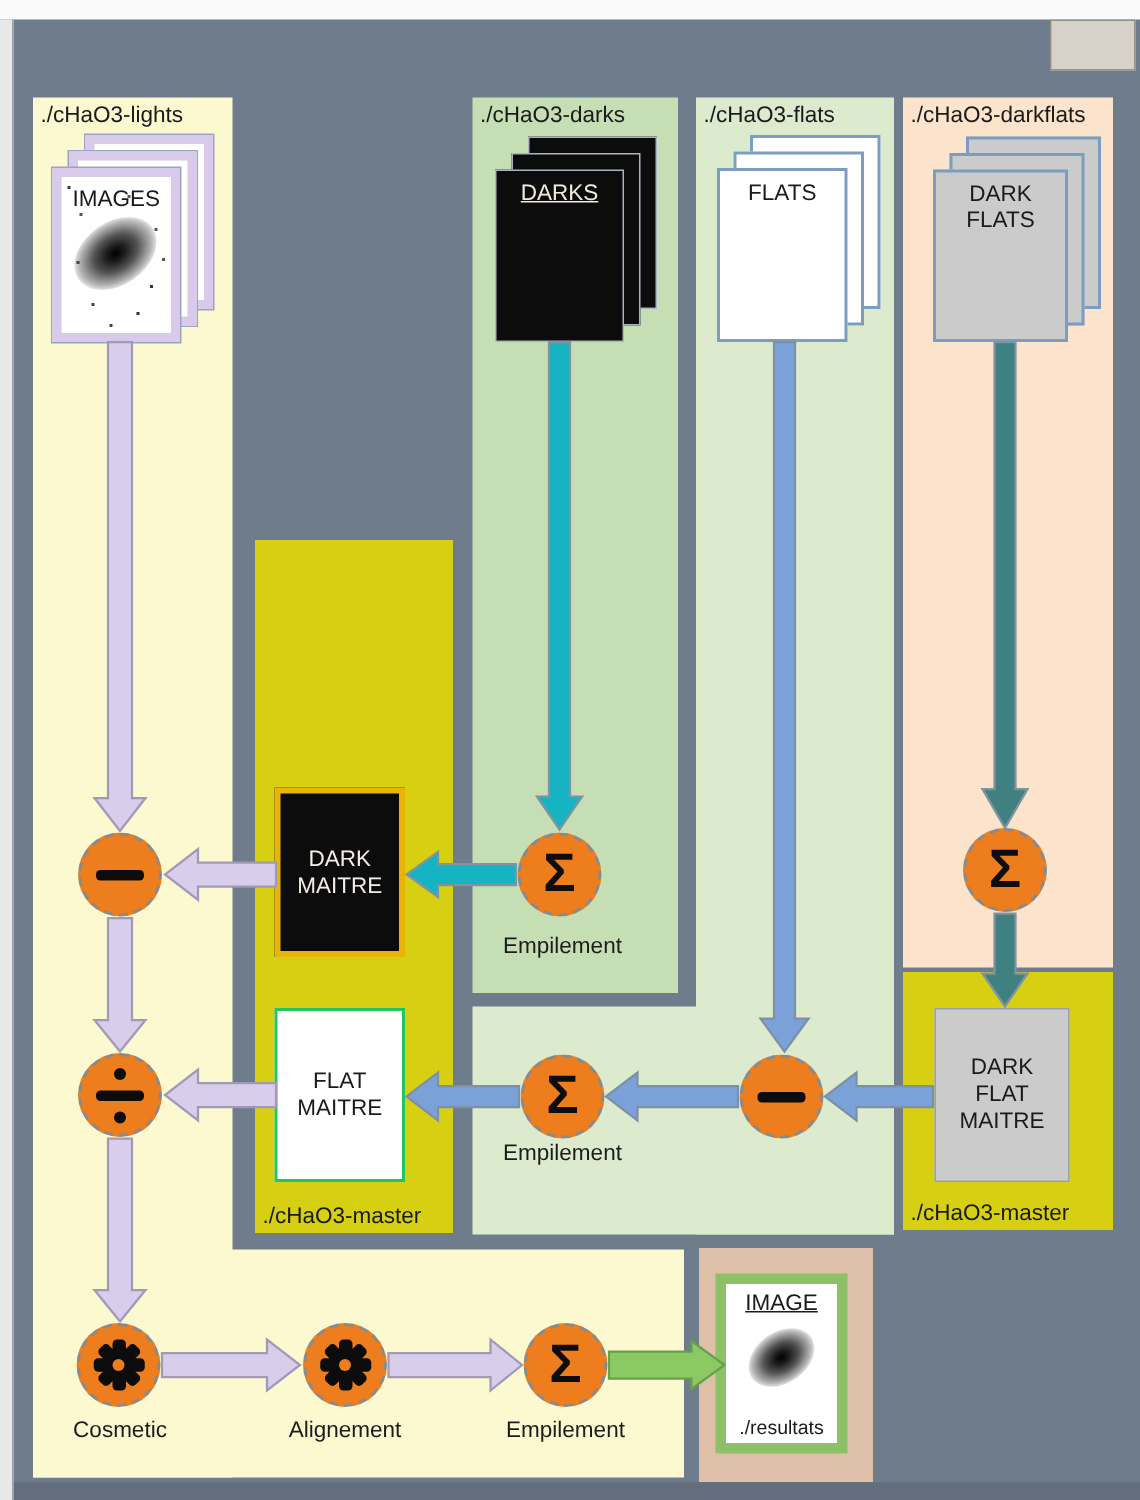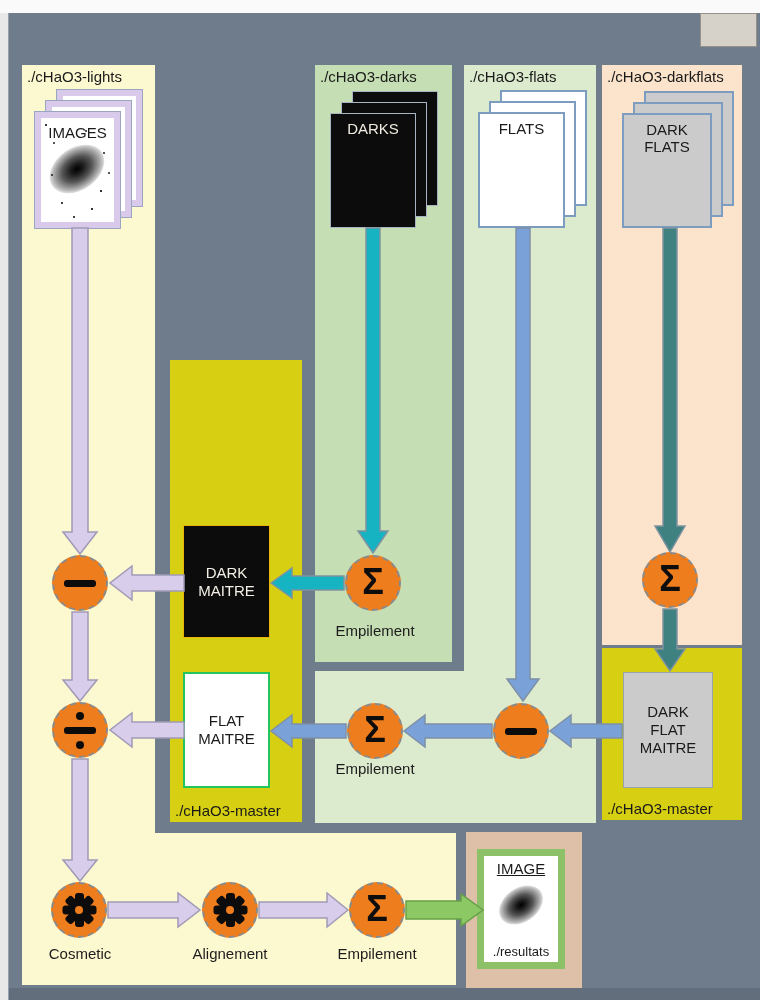--- a/index.html
+++ b/index.html
@@ -98,37 +98,37 @@
   <div class="card card-images" style="left:57px;top:90px;width:85px;height:116px;"></div>
   <div class="card card-images" style="left:46px;top:101px;width:85px;height:116px;"></div>
   <div class="card card-images" style="left:35px;top:112px;width:85px;height:116px;">
     <span class="cardtitle">IMAGES</span>
     <div class="galaxy" style="left:6px;top:30px;width:60px;height:42px;transform:rotate(-35deg);"></div>
     <div class="specks" style="left:4px;top:6px;"></div>
   </div>
 
   <div class="card card-darks" style="left:352px;top:91px;width:86px;height:115px;"></div>
   <div class="card card-darks" style="left:341px;top:102px;width:86px;height:115px;"></div>
-  <div class="card card-darks" style="left:330px;top:113px;width:86px;height:115px;">
+  <div class="card card-darks" style="left:330px;top:113px;width:86px;height:115px;text-decoration:underline;">
     <span class="cardtitle">DARKS</span>
   </div>
 
   <div class="card card-flats" style="left:500px;top:90px;width:87px;height:116px;"></div>
   <div class="card card-flats" style="left:489px;top:101px;width:87px;height:116px;"></div>
   <div class="card card-flats" style="left:478px;top:112px;width:87px;height:116px;">
     <span class="cardtitle">FLATS</span>
   </div>
 
   <div class="card card-gray" style="left:644px;top:91px;width:90px;height:115px;"></div>
   <div class="card card-gray" style="left:633px;top:102px;width:90px;height:115px;"></div>
   <div class="card card-gray" style="left:622px;top:113px;width:90px;height:115px;">
     <span class="cardtitle">DARK FLATS</span>
   </div>
 
-  <div class="abs mbox" style="left:183px;top:525px;width:87px;height:113px;background:var(--black);border:1px solid #eab308;color:#f3efe6;padding:0 13px;">
+  <div class="abs mbox" style="left:183px;top:525px;width:87px;height:113px;background:var(--black);border:4px solid #eab308;color:#f3efe6;padding:0 13px;">
     <span>DARK MAITRE</span>
   </div>
   <div class="abs mbox" style="left:183px;top:672px;width:87px;height:116px;background:#fff;border:2px solid #22c55e;padding:0 13px;">
     <span>FLAT MAITRE</span>
   </div>
   <div class="abs mbox" style="left:623px;top:672px;width:90px;height:116px;background:var(--graycard);border:1px solid #98a2ae;padding:17px 15px;">
     <span>DARK FLAT MAITRE</span>
   </div>
 
   <div class="abs resultgreen" style="left:477px;top:849px;width:88px;height:120px;">

